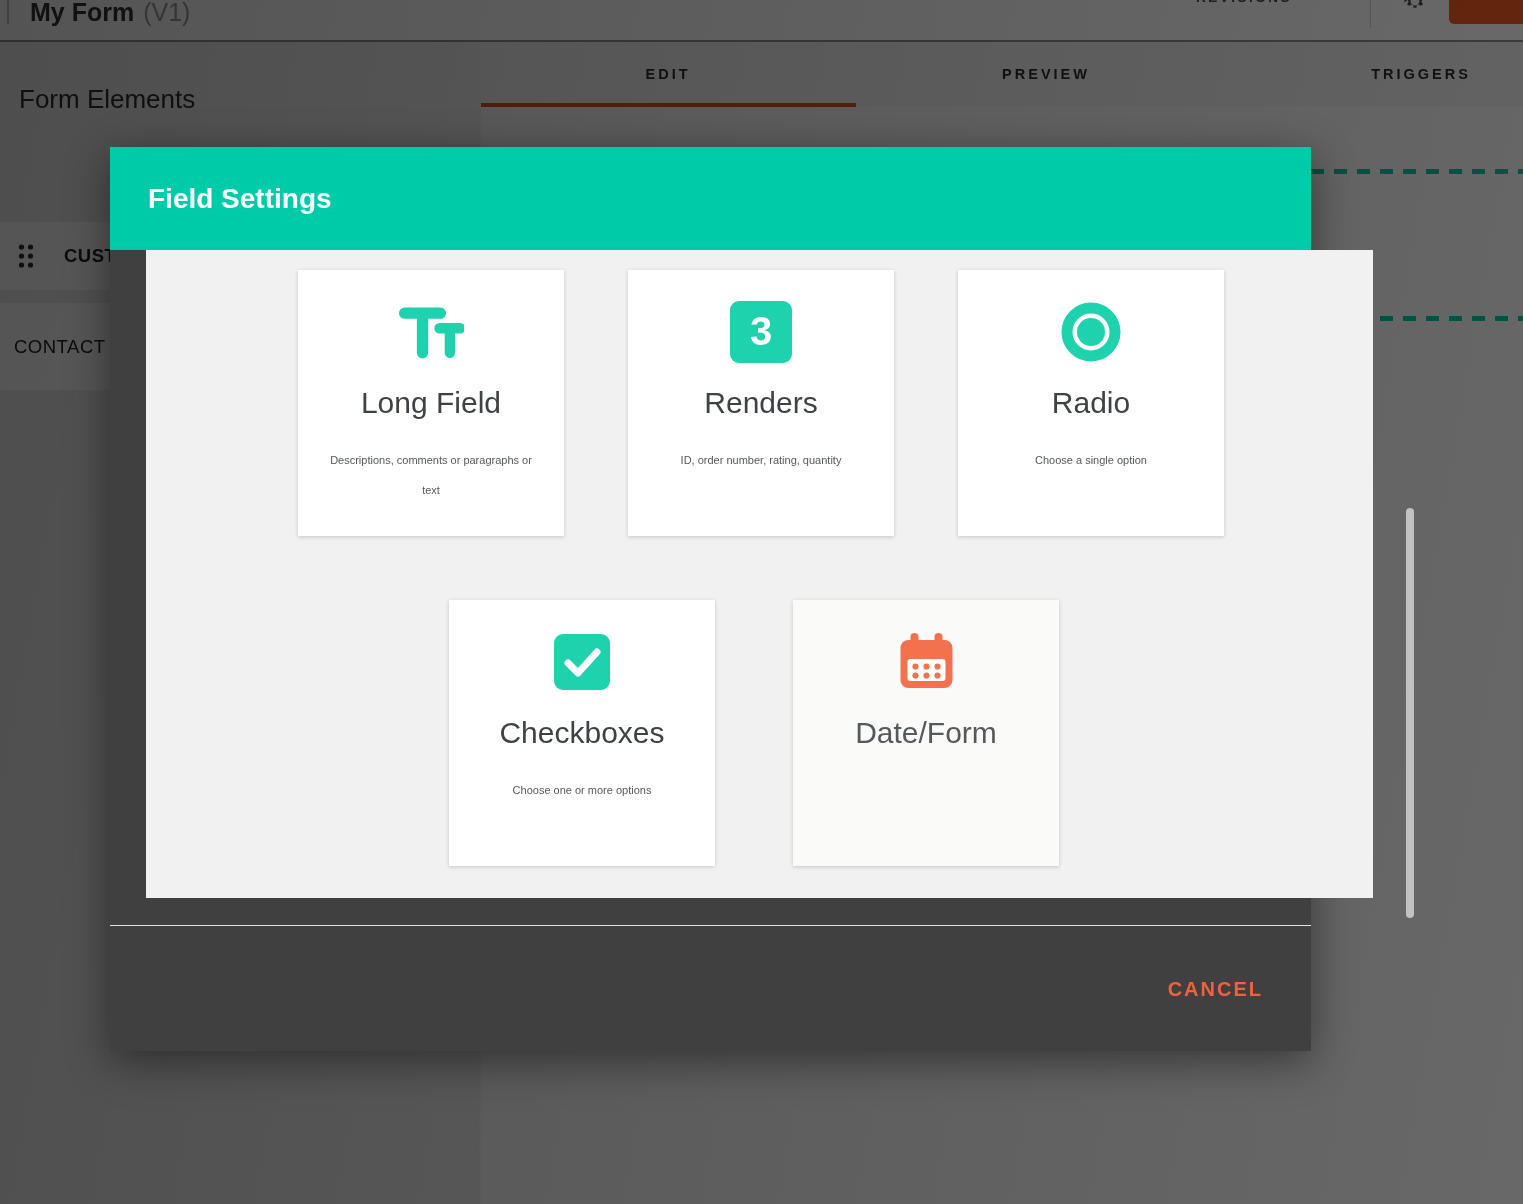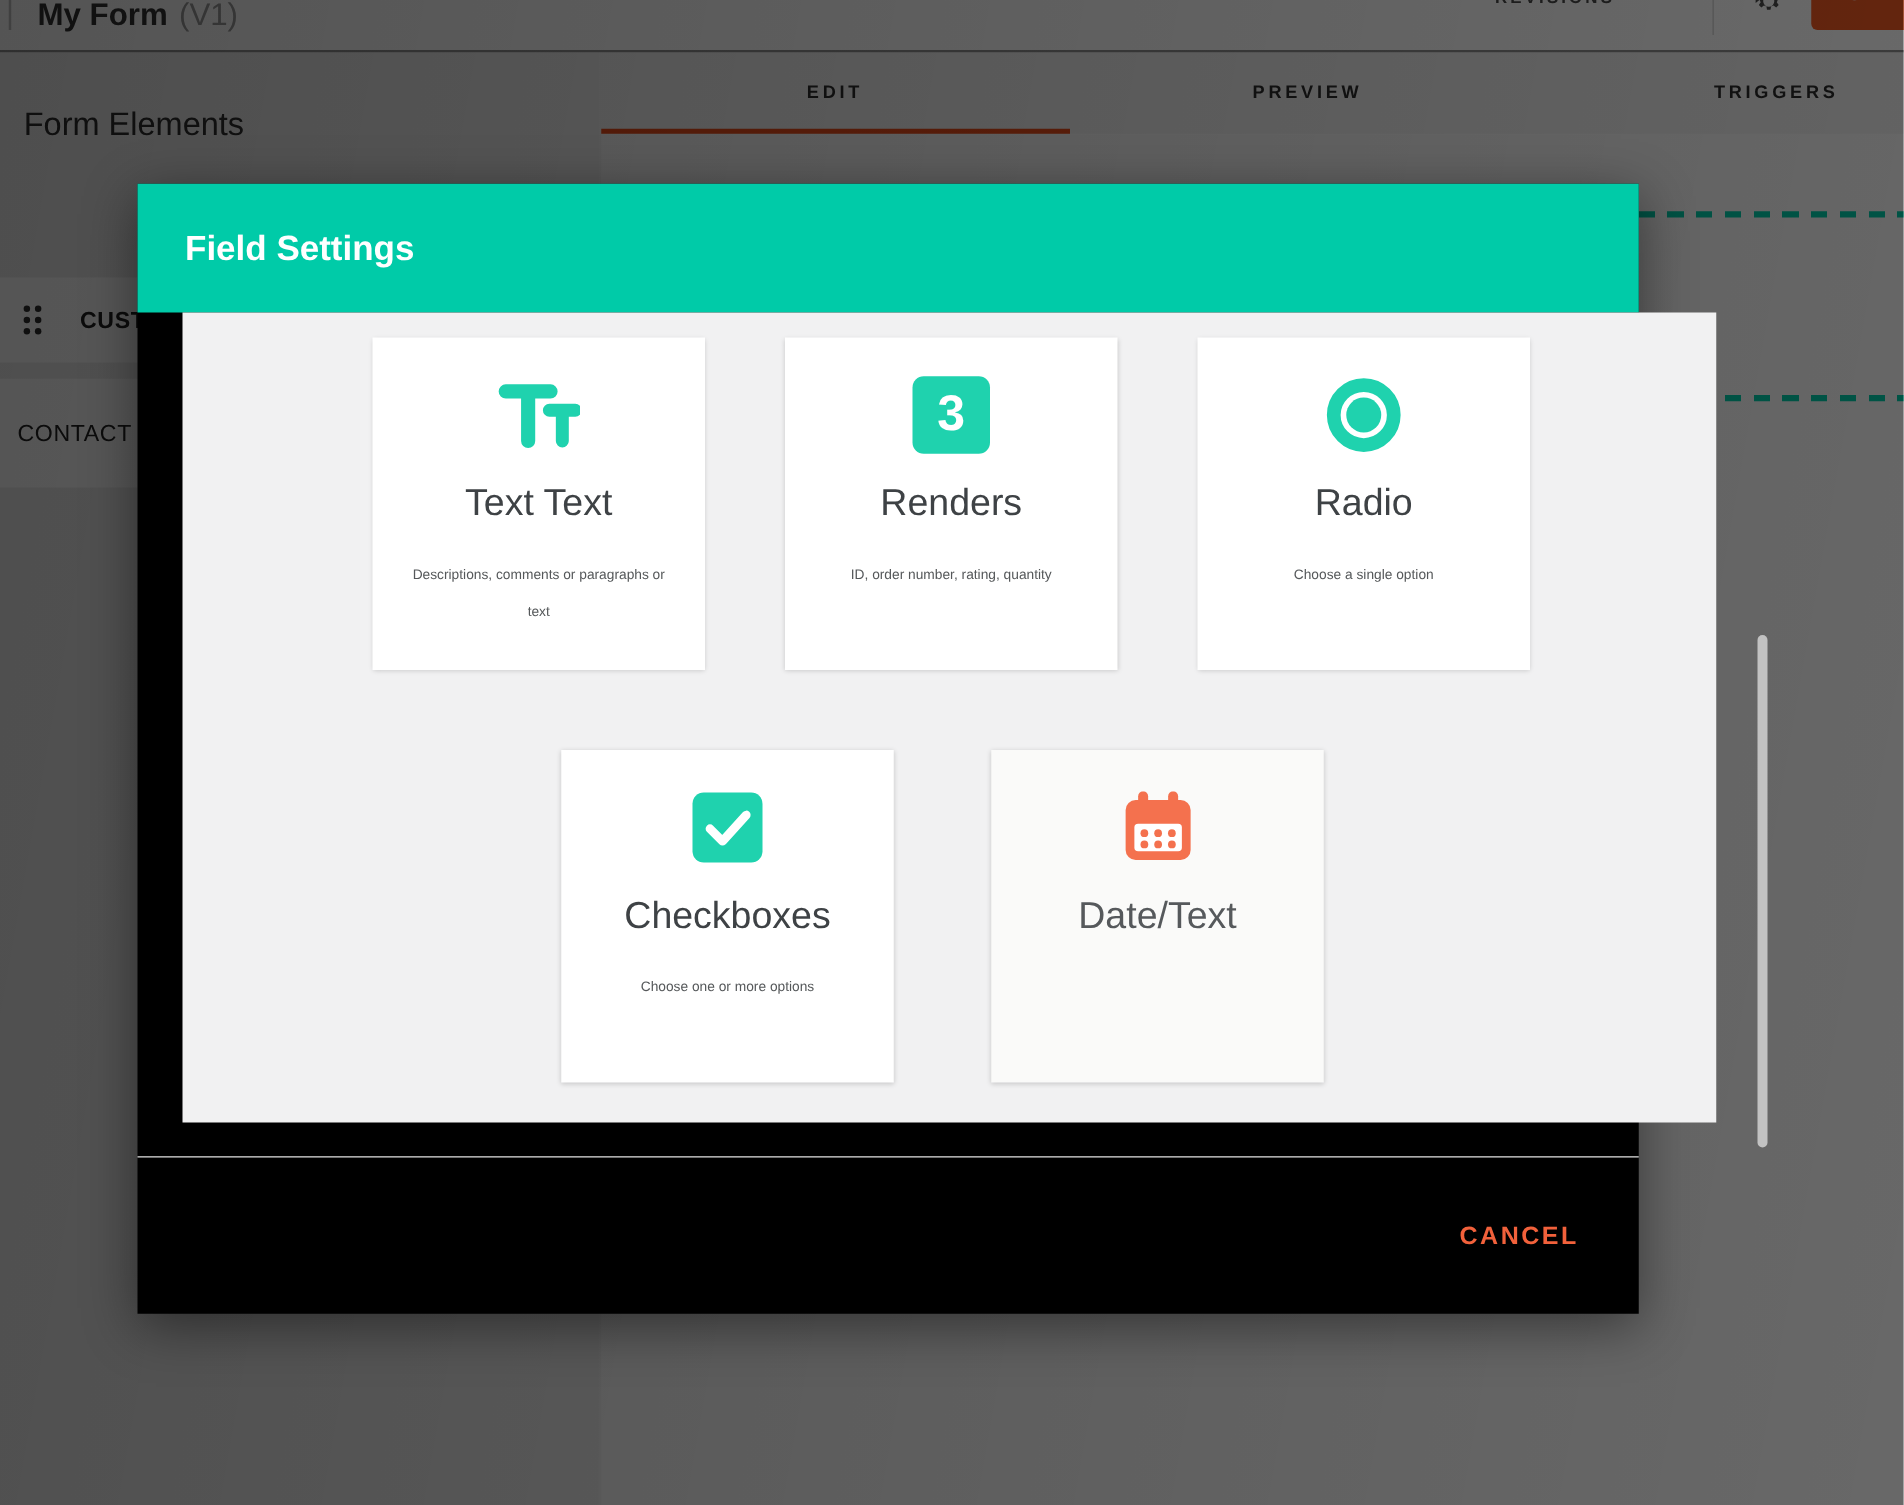--- a/index.html
+++ b/index.html
@@ -40,21 +40,21 @@
   .drop-dash { position:absolute; left:483px; right:0; height:5px;
                background:repeating-linear-gradient(to right, #00CBA8 0 13px, transparent 13px 23px); }
   .drop-dash.d1 { top:169px; } .drop-dash.d2 { top:316px; }
 
   
   .overlay { position:absolute; inset:0; z-index:2;
              background:linear-gradient(100deg, rgba(0,0,0,0.67) 0%, rgba(0,0,0,0.58) 100%); }
 
   
   .modal { position:absolute; z-index:3; left:110px; top:147px; width:1201px; height:904px;
-           background:#000000; box-shadow:0 10px 40px rgba(0,0,0,0.45);padding-left:44px; }
+           background:#404040; box-shadow:0 10px 40px rgba(0,0,0,0.45);padding-left:44px; }
   .modal-header { position:absolute; left:0; top:0; right:0; height:103px; background:#00CBA8;
                   display:flex; align-items:center; padding-left:38px; }
   .modal-title { color:#ffffff; font-size:28px; font-weight:700; }
   .modal-panel { position:absolute; left:36px; top:103px; width:1227px; height:648px; background:#f1f1f2; }
 
   .card { position:absolute; width:266px; height:266px; background:#ffffff;
           box-shadow:0 1px 4px rgba(0,0,0,0.18); display:flex; flex-direction:column; align-items:center;
           cursor:pointer; }
   .card.c-long  { left:188px; top:123px; }
   .card.c-num   { left:518px; top:123px; }
@@ -142,21 +142,21 @@
     <div class="card-iconbox">
       <svg width="66" height="56" viewBox="0 0 70 58">
         <g stroke="#1FD2AE" stroke-width="12" stroke-linecap="round" fill="none">
           <path d="M7 9 H45 M26 9 V51"></path>
         </g>
         <g stroke="#1FD2AE" stroke-width="11" stroke-linecap="round" fill="none">
           <path d="M44 25 H66 M55 25 V51"></path>
         </g>
       </svg>
     </div>
-    <div class="card-title">Text Text</div>
+    <div class="card-title">Long Field</div>
     <div class="card-desc">Descriptions, comments or paragraphs or text</div>
   </div>
 
   <div class="card c-num">
     <div class="card-iconbox">
       <div class="num-badge">
           <span>3</span>
         </div>
     </div>
     <div class="card-title">Renders</div>
@@ -195,19 +195,19 @@
         <g fill="#F4714E">
           <circle cx="17" cy="33.5" r="3.1"></circle>
             <circle cx="28" cy="33.5" r="3.1"></circle>
             <circle cx="39" cy="33.5" r="3.1"></circle>
           <circle cx="17" cy="42.5" r="3.1"></circle>
             <circle cx="28" cy="42.5" r="3.1"></circle>
             <circle cx="39" cy="42.5" r="3.1"></circle>
         </g>
       </svg>
     </div>
-    <div class="card-title">Date/Text</div>
+    <div class="card-title">Date/Form</div>
   </div>
 
   <div class="modal-divider"></div>
   <button class="cancel-btn">CANCEL</button>
   <div class="scroll-thumb"></div>
 </div>
 
 </body></html>

